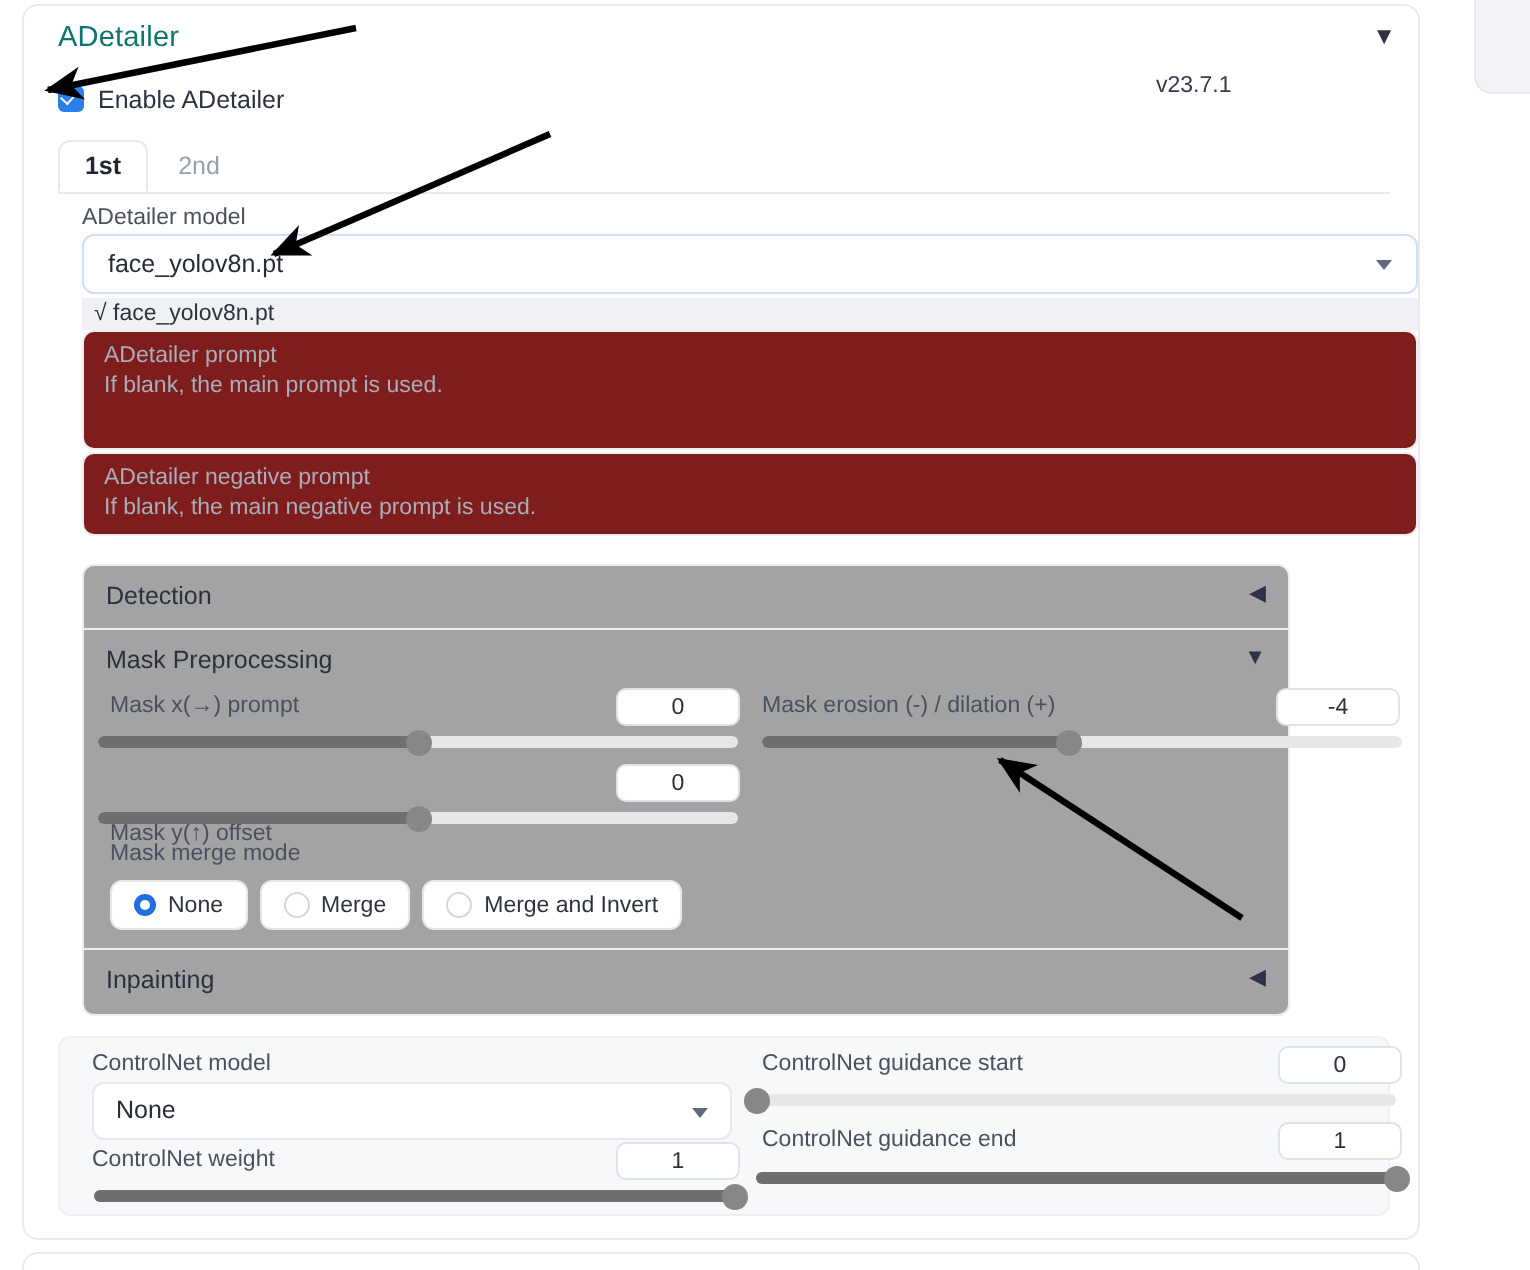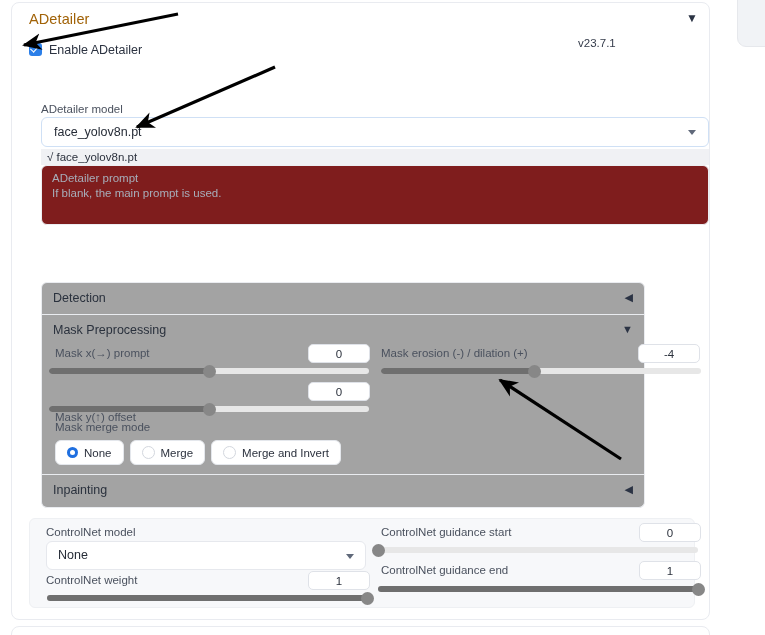--- a/index.html
+++ b/index.html
@@ -35,21 +35,21 @@
     box-sizing: border-box;
   }
   .panel-below {
     position: absolute; left: 11px; top: 626px; width: 699px; height: 20px;
     background: #ffffff; border: 1px solid #e9ebf0; border-radius: 8px;
     box-sizing: border-box;
   }
 
   .panel-title {
     position: absolute; left: 17px; top: 8px;
-    font-size: 14.5px; color: #a16207; letter-spacing: .1px;
+    font-size: 14.5px; color: #0f766e; letter-spacing: .1px;
   }
   .panel-caret {
     position: absolute; right: 11px; top: 9px;
     font-size: 12px; color: #2b3344; line-height: 1;
   }
   .version {
     position: absolute; left: 566px; top: 34px;
     font-size: 11.5px; color: #343b4a;
   }
 
@@ -216,40 +216,50 @@
 
     <div class="panel-title">ADetailer</div>
     <div class="panel-caret">▼</div>
     <div class="version">v23.7.1</div>
 
     <div class="chk-row">
       <div class="chk"></div>
       <div class="chk-label">Enable ADetailer</div>
     </div>
 
+    <div class="tabs">
+      <div class="tab active">1st</div>
+      <div class="tab inactive">2nd</div>
+    </div>
 
     <div class="fld-label model-label">ADetailer model</div>
     <div class="model-box">
       <div class="model-val">face_yolov8n.pt</div>
       <div class="model-arrow"></div>
     </div>
     <div class="model-drop">
       <div class="model-drop-item">
         <span>√</span>
         <span>face_yolov8n.pt</span>
       </div>
     </div>
 
     <div class="ta ta1">
       <div class="ta-ph">
         <div>ADetailer prompt</div>
         <div>If blank, the main prompt is used.</div>
       </div>
     </div>
 
+    <div class="ta ta2">
+      <div class="ta-ph">
+        <div>ADetailer negative prompt</div>
+        <div>If blank, the main negative prompt is used.</div>
+      </div>
+    </div>
 
     <div class="sub detection">
       <div class="sub-head">
         <div class="sub-title">Detection</div>
         <div class="sub-caret">◀</div>
       </div>
     </div>
 
     <div class="sub maskpre">
       <div class="sub-head">

